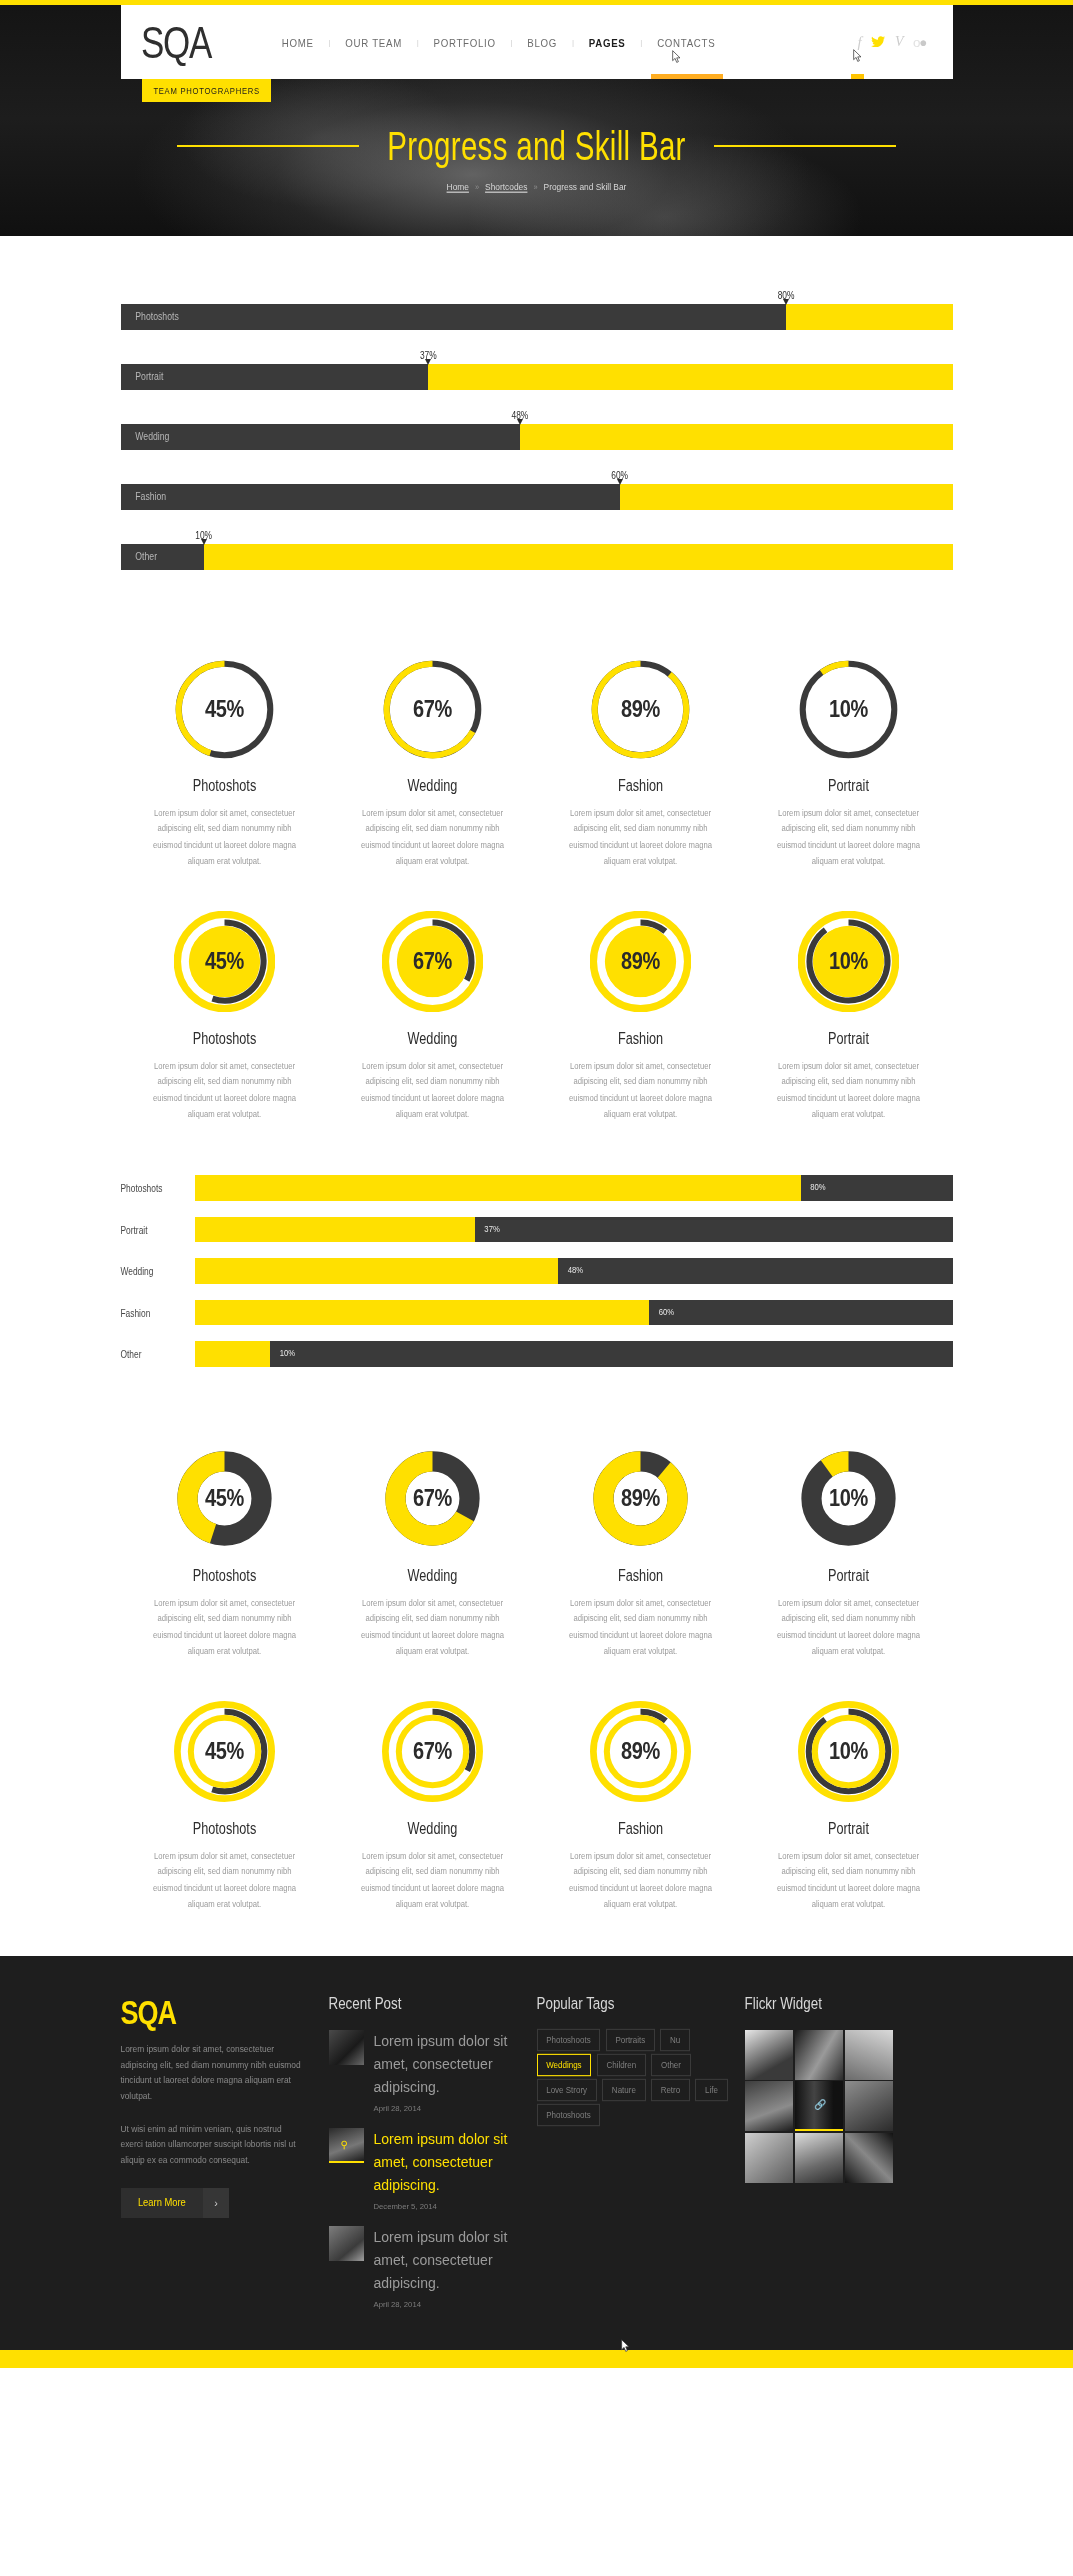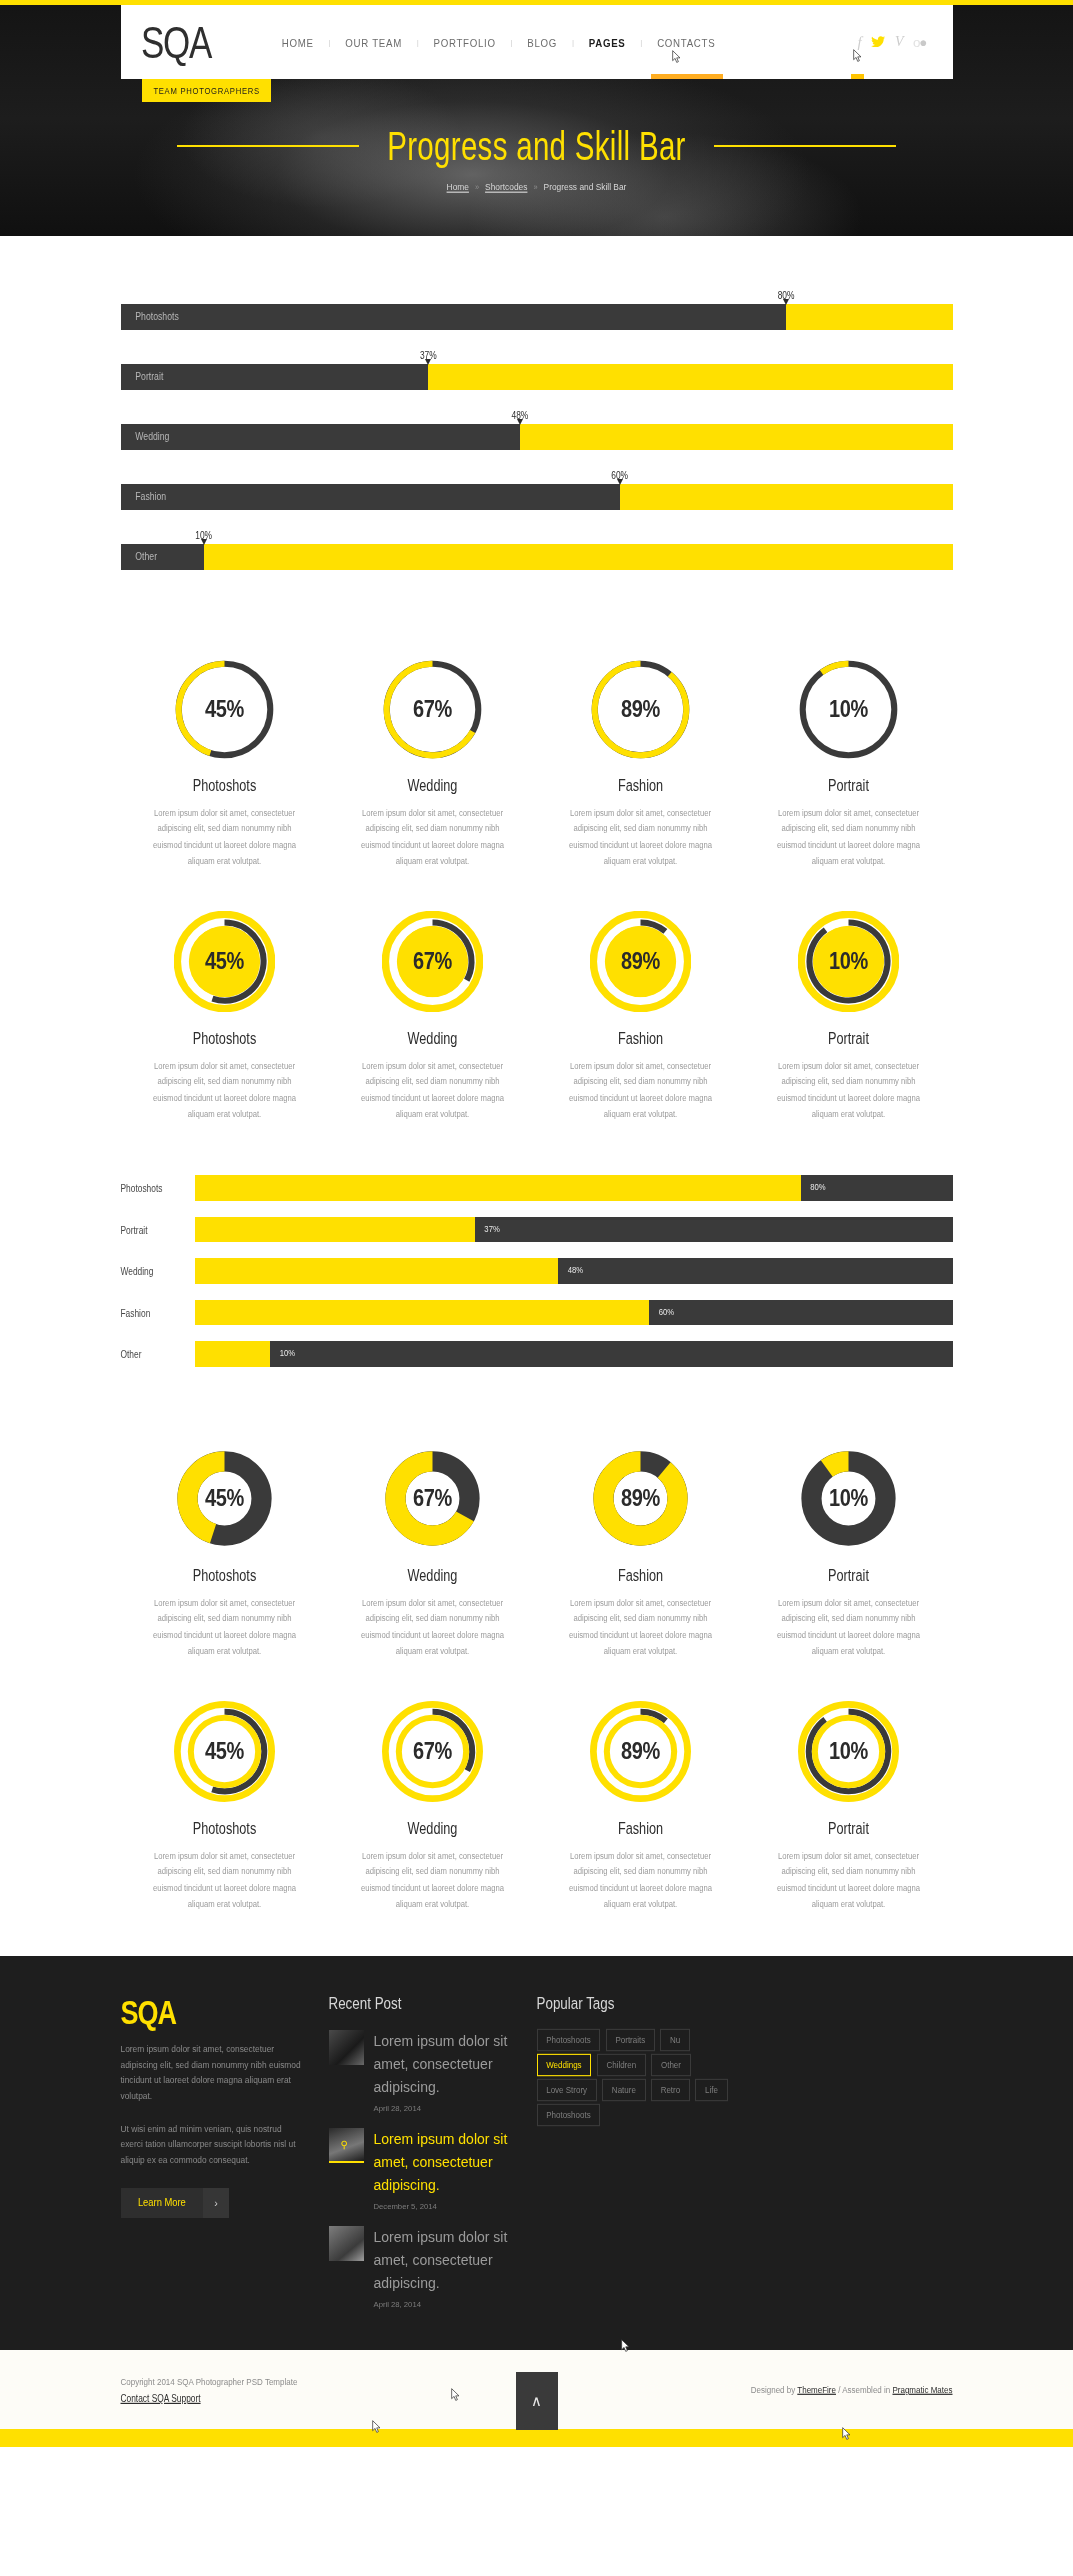--- a/index.html
+++ b/index.html
@@ -616,20 +616,37 @@
             <a href="#" class="tag" style="text-decoration: none;">Children</a>
             <a href="#" class="tag" style="text-decoration: none;">Other</a>
             <a href="#" class="tag" style="text-decoration: none;">Love Strory</a>
             <a href="#" class="tag" style="text-decoration: none;">Nature</a>
             <a href="#" class="tag" style="text-decoration: none;">Retro</a>
             <a href="#" class="tag" style="text-decoration: none;">Life</a>
             <a href="#" class="tag" style="text-decoration: none;">Photoshoots</a>
           </div>
       </div>
 
+      <div class="fc4">
+        <div class="fh">Flickr Widget</div>
+        <div class="fgrid">
+          <div class="g1"></div>
+          <div class="g2"></div>
+          <div class="g3"></div>
+          <div class="g4"></div>
+          <div class="g5">
+            <span class="lnk">🔗</span>
+            <span class="hbar2"></span>
+          </div>
+          <div class="g6"></div>
+          <div class="g7"></div>
+          <div class="g8"></div>
+          <div class="g9"></div>
+        </div>
+      </div>
     </div>
   </div>
 
   <div class="cursor" style="left:621px; top:2339px;">
     <svg width="10" height="14" viewBox="0 0 15 21">
         <path d="M1 1 L1 16 L4.6 12.6 L7.1 18.6 L9.6 17.5 L7.1 11.8 L12 11.8 Z" fill="#fff" stroke="#333" stroke-width="1.1"></path>
       </svg>
   </div>
 
   <div class="cursor" style="left:451px; top:2388px;">
@@ -643,27 +660,15 @@
         <path d="M1 1 L1 16 L4.6 12.6 L7.1 18.6 L9.6 17.5 L7.1 11.8 L12 11.8 Z" fill="#fff" stroke="#333" stroke-width="1.1"></path>
       </svg>
   </div>
 
   <div class="cursor" style="left:842px; top:2427px;">
     <svg width="10" height="14" viewBox="0 0 15 21">
         <path d="M1 1 L1 16 L4.6 12.6 L7.1 18.6 L9.6 17.5 L7.1 11.8 L12 11.8 Z" fill="#fff" stroke="#333" stroke-width="1.1"></path>
       </svg>
   </div>
 
-  <div class="copy">
-    <div class="copy-in">
-      <div>
-        <div class="l1">Copyright 2014 SQA Photographer PSD Template</div>
-        <a class="l2" href="#">Contact SQA Support</a>
-      </div>
-      <div class="r">
-        <span>Designed by </span><b>ThemeFire</b><span> / Assembled in </span><b>Pragmatic Mates</b>
-      </div>
-    </div>
-    <div class="totop">∧</div>
-  </div>
   <div class="bottom-strip"></div>
 </div>
 
 
 </body></html>

